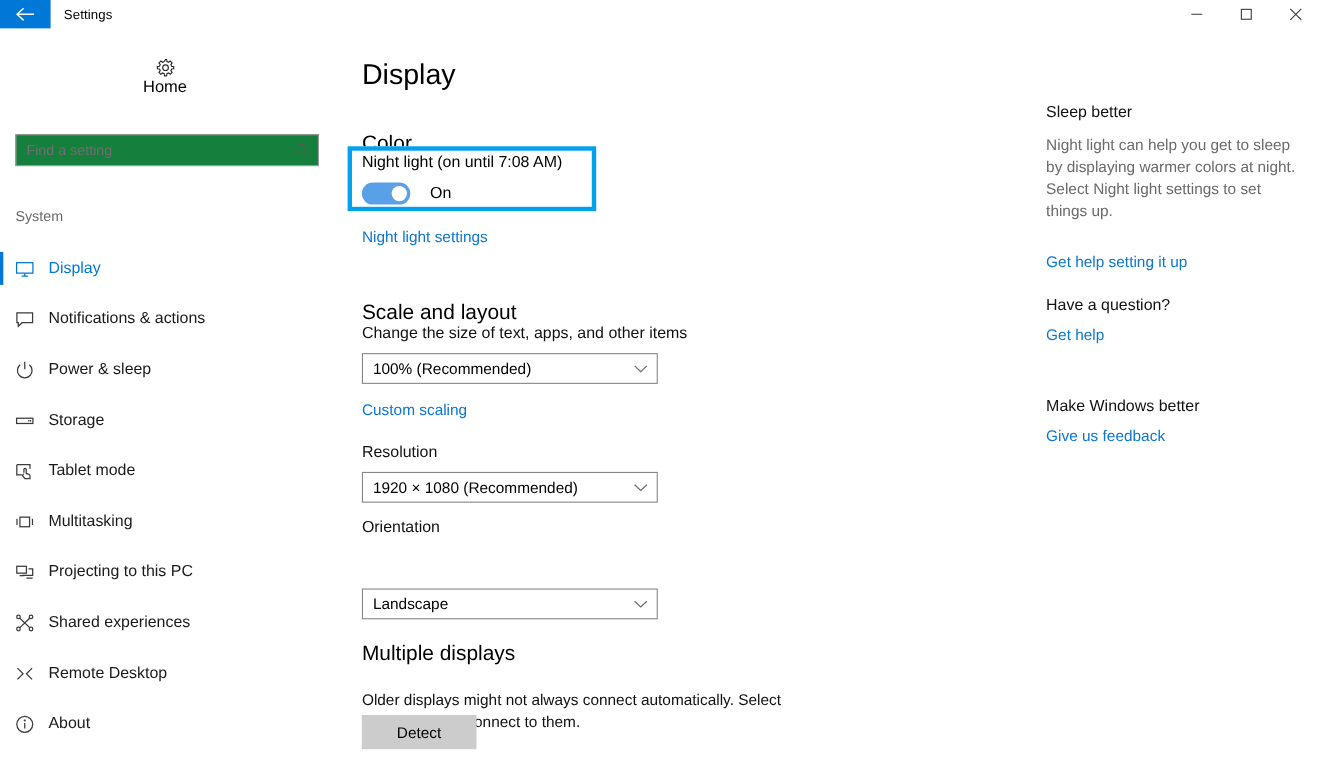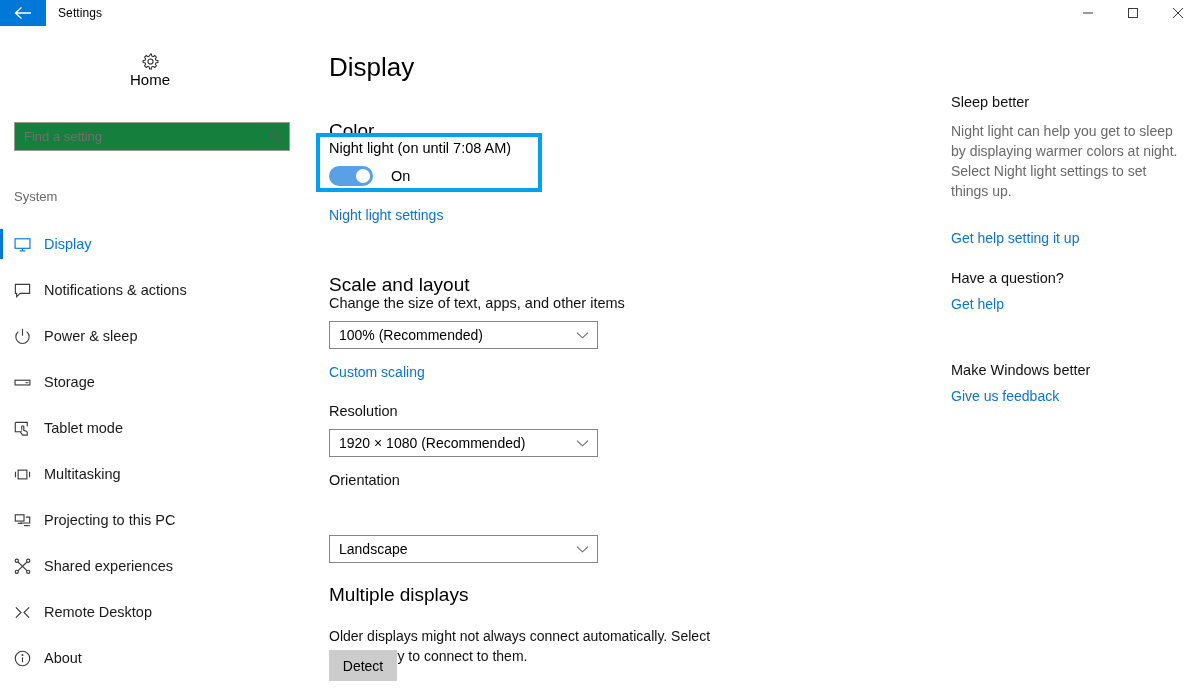--- a/index.html
+++ b/index.html
@@ -294,21 +294,21 @@
     top: 600px;
     width: 400px;
     font-size: 14px;
     line-height: 20px;
     color: #111111;
   }
   .detect-btn {
     position: absolute;
     left: 14px;
     top: 624px;
-    width: 68px;
+    width: 104px;
     height: 31px;
     background: #cccccc;
     border: 1px solid #cccccc;
     box-sizing: border-box;
     font-family: "Liberation Sans", sans-serif;
     font-size: 14px;
     color: #000000;
     cursor: pointer;
   }
 

